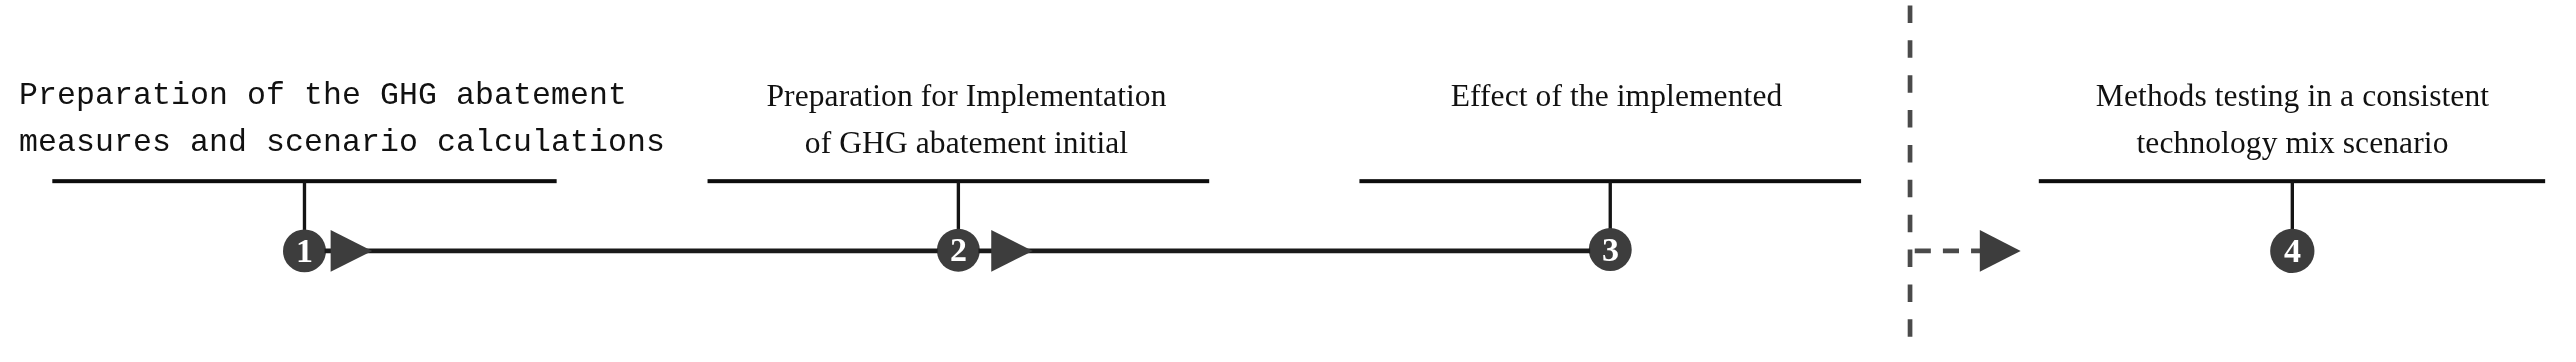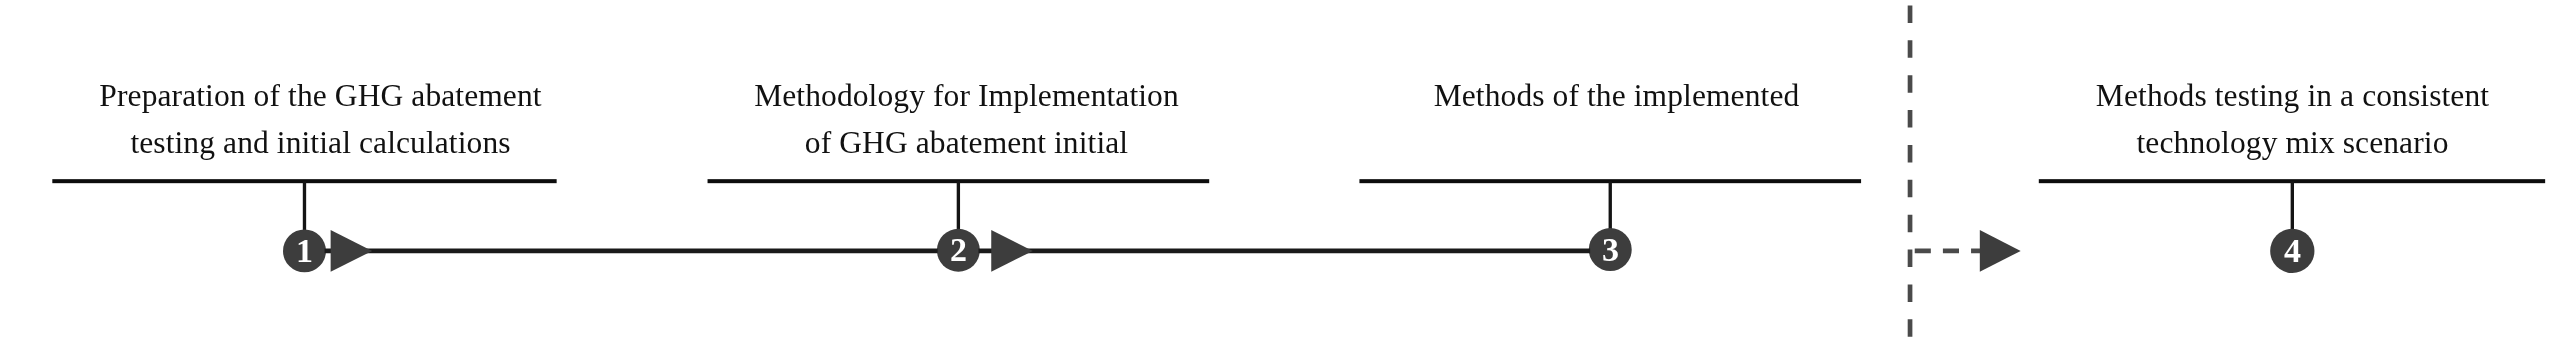--- a/index.html
+++ b/index.html
@@ -92,32 +92,32 @@
     </g>
 
     <line x1="2848" y1="8" x2="2848" y2="528" stroke="#4a4a4a" stroke-width="7" stroke-dasharray="26 26" stroke-linecap="butt"></line>
 
     <g>
       <line x1="2855" y1="374" x2="2962" y2="374" stroke="#4a4a4a" stroke-width="7" stroke-dasharray="24 18" stroke-linecap="butt"></line>
       <polygon points="2952,343 3013,374 2952,405" fill="#3d3d3d"></polygon>
     </g>
   </svg>
 
-  <div class="caption" style="left:35px; top:72px; width:571px;">
+  <div class="caption" style="left:19px; top:72px; width:571px;font-family:Liberation Mono, monospace;">
     <span class="cline">Preparation of the GHG abatement</span>
-    <span class="cline">testing and initial calculations</span>
+    <span class="cline">measures and scenario calculations</span>
   </div>
 
   <div class="caption" style="left:681px; top:72px; width:571px;">
-    <span class="cline">Methodology for Implementation</span>
+    <span class="cline">Preparation for Implementation</span>
     <span class="cline">of GHG abatement initial</span>
   </div>
 
   <div class="caption" style="left:1331px; top:72px; width:571px;">
-    <span class="cline">Methods of the implemented</span>
+    <span class="cline">Effect of the implemented</span>
   </div>
 
   <div class="caption" style="left:2007px; top:72px; width:571px;">
     <span class="cline">Methods testing in a consistent</span>
     <span class="cline">technology mix scenario</span>
   </div>
 
   <div class="node-number" style="left:271px; top:234px; width:67px;">1</div>
   <div class="node-number" style="left:925px; top:233px; width:67px;">2</div>
   <div class="node-number" style="left:1577px; top:233px; width:67px;">3</div>

